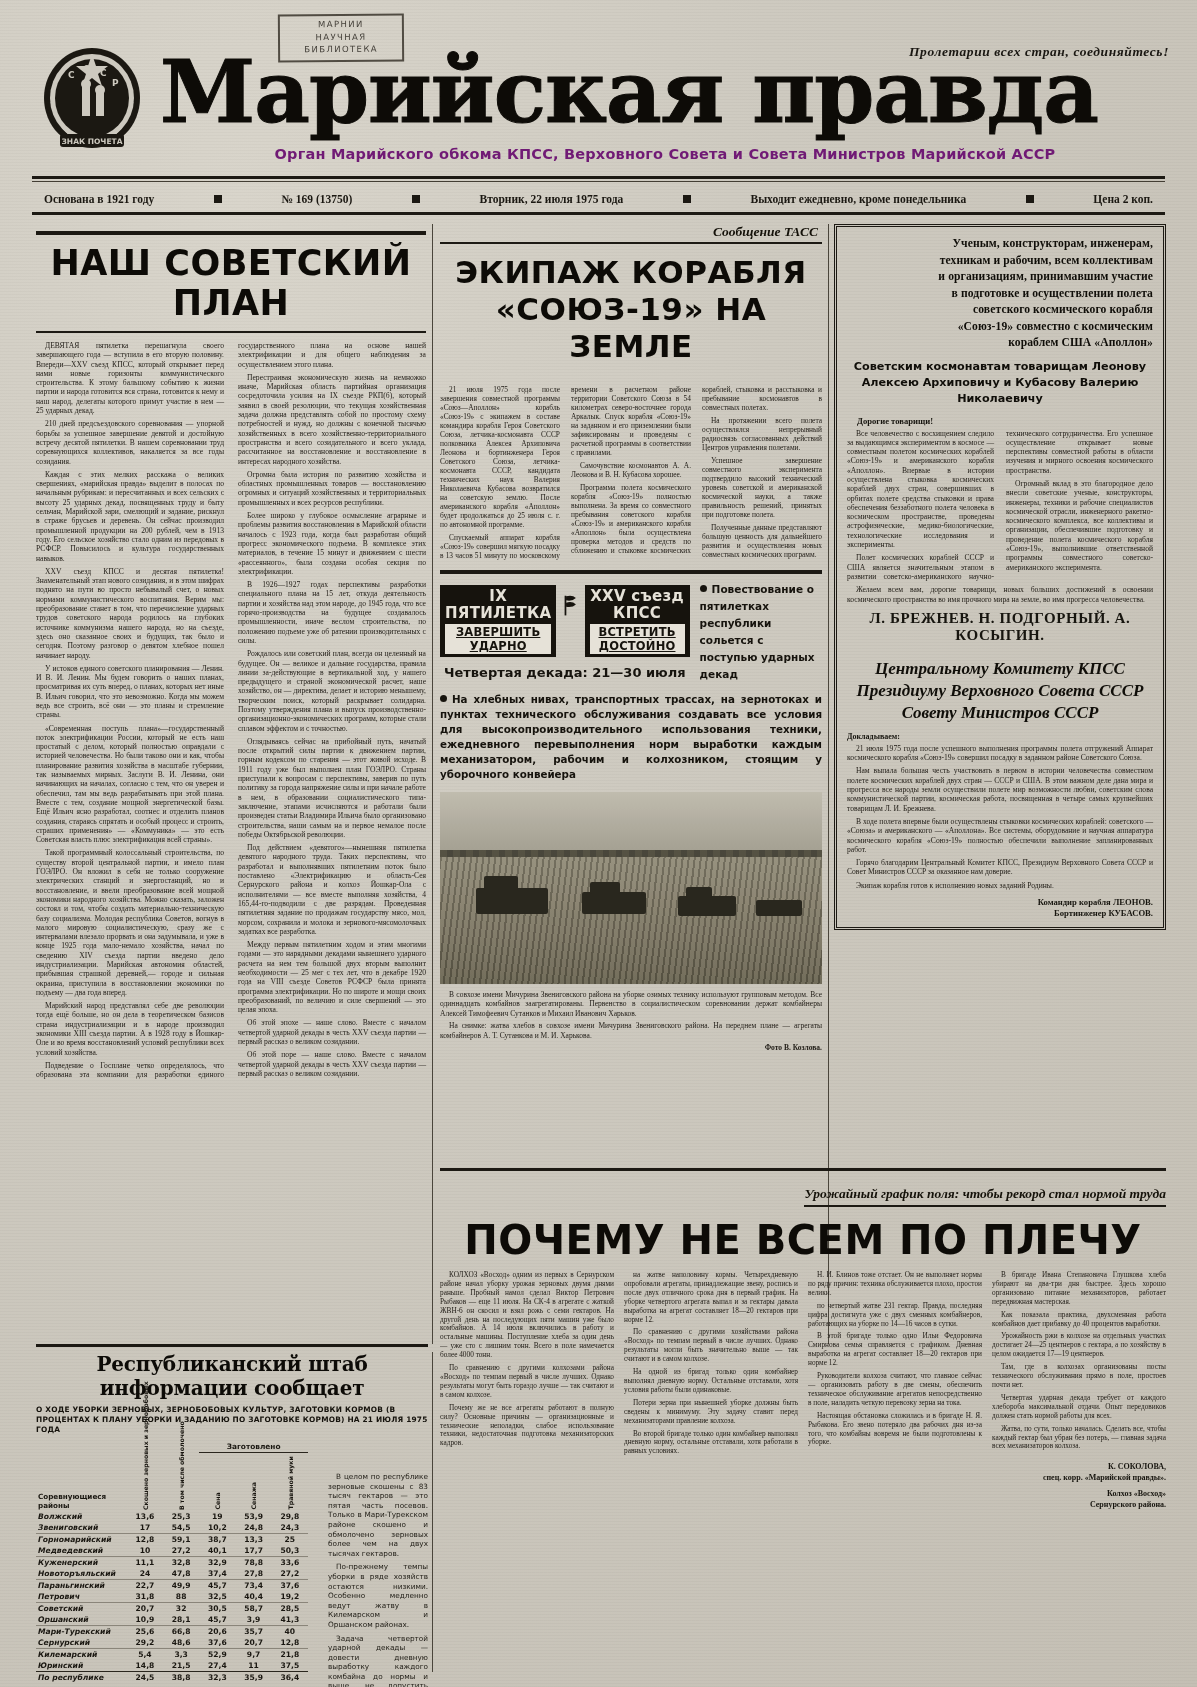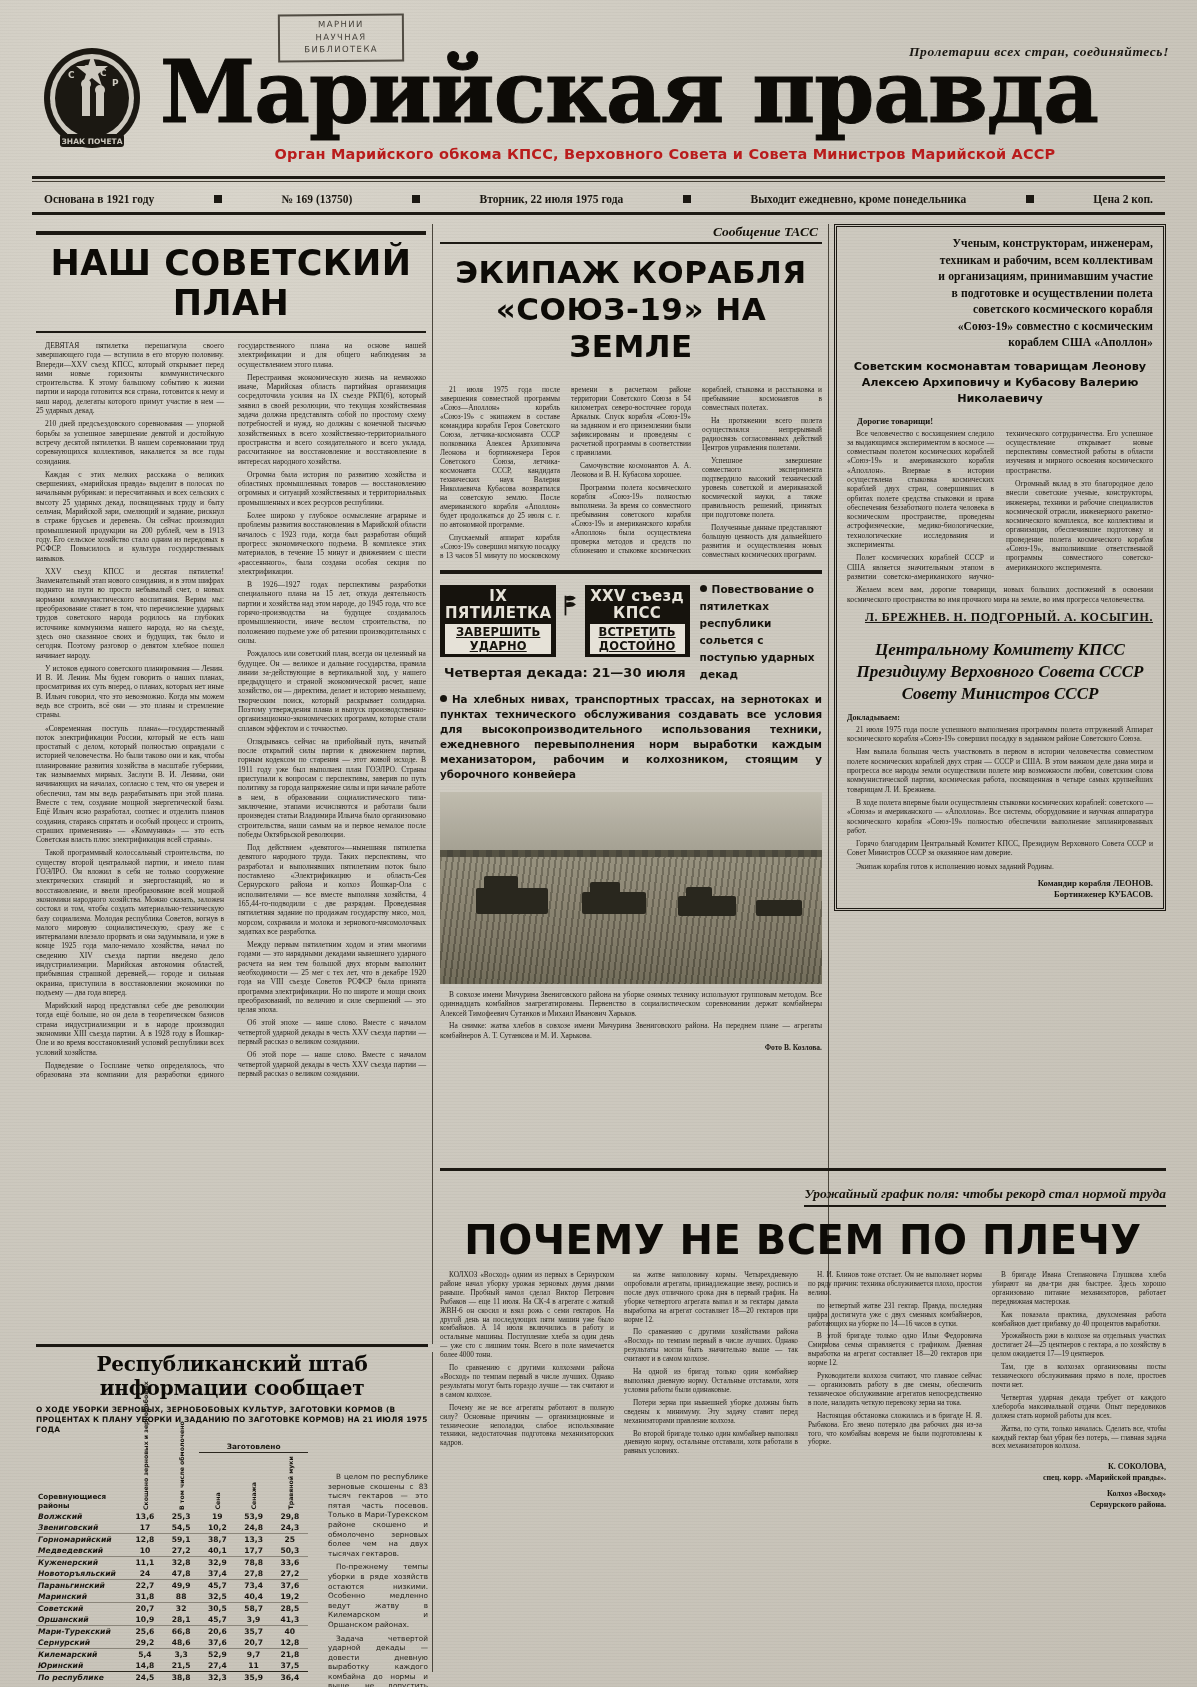--- a/index.html
+++ b/index.html
@@ -46,21 +46,21 @@
     font-family:"DejaVu Serif","Liberation Serif",serif;
     font-weight:bold;font-size:86px;line-height:92px;
     letter-spacing:-1px;color:#0d0b07;
     text-align:left;
     -webkit-text-stroke:1px #0d0b07;
   }
   .subtitle{
     position:absolute;left:160px;top:146px;width:1010px;
     font-family:"DejaVu Sans","Liberation Sans",sans-serif;
     font-size:14.5px;font-weight:bold;letter-spacing:.2px;
-    color:#b91c1c;text-align:center;
+    color:#701a75;text-align:center;
   }
   .mastrule{position:absolute;left:32px;top:176px;width:1133px;height:3px;background:#1c1913;}
   .mastrule2{position:absolute;left:32px;top:181px;width:1133px;height:1px;background:#423d33;}
 
   .infobar{
     position:absolute;left:32px;top:188px;width:1133px;height:22px;
     font-family:"Liberation Serif",serif;font-size:11.5px;font-weight:bold;
     color:#1b1812;
     display:flex;align-items:center;justify-content:space-between;
     padding:0 12px;box-sizing:border-box;
@@ -132,22 +132,22 @@
   .greet{
     font-family:"DejaVu Sans","Liberation Sans",sans-serif;
     font-weight:bold;font-size:11.2px;line-height:16px;text-align:center;
     color:#100e09;margin-top:7px;
   }
   .dear{
     font-family:"Liberation Serif",serif;font-weight:bold;font-size:8.6px;
     margin-top:9px;margin-bottom:3px;text-indent:10px;
   }
   .sig-line{
-    font-family:"Liberation Serif",serif;font-weight:bold;font-size:12px;
-    letter-spacing:.6px;text-align:right;margin-top:6px;text-decoration:underline;
+    font-family:"Liberation Serif",serif;font-weight:bold;font-size:15px;
+    letter-spacing:.6px;text-align:center;margin-top:6px;
   }
   .addr{
     font-family:"Liberation Serif",serif;font-style:italic;font-weight:bold;
     font-size:17px;line-height:22px;text-align:center;color:#100e09;margin-top:14px;
   }
   .report-lbl{
     font-family:"Liberation Serif",serif;font-weight:bold;font-size:8px;
     margin-top:8px;margin-bottom:3px;
   }
   .sig-right{
@@ -577,21 +577,21 @@
           </tr>
         <tr class="rowsep">
             <td class="name">Параньгинский</td>
             <td class="num">22,7</td>
             <td class="num">49,9</td>
             <td class="num">45,7</td>
             <td class="num">73,4</td>
             <td class="num">37,6</td>
           </tr>
         <tr>
-            <td class="name">Маринский</td>
+            <td class="name">Петрович</td>
             <td class="num">31,8</td>
             <td class="num">88</td>
             <td class="num">32,5</td>
             <td class="num">40,4</td>
             <td class="num">19,2</td>
           </tr>
         <tr class="rowsep">
             <td class="name">Советский</td>
             <td class="num">20,7</td>
             <td class="num">32</td>

